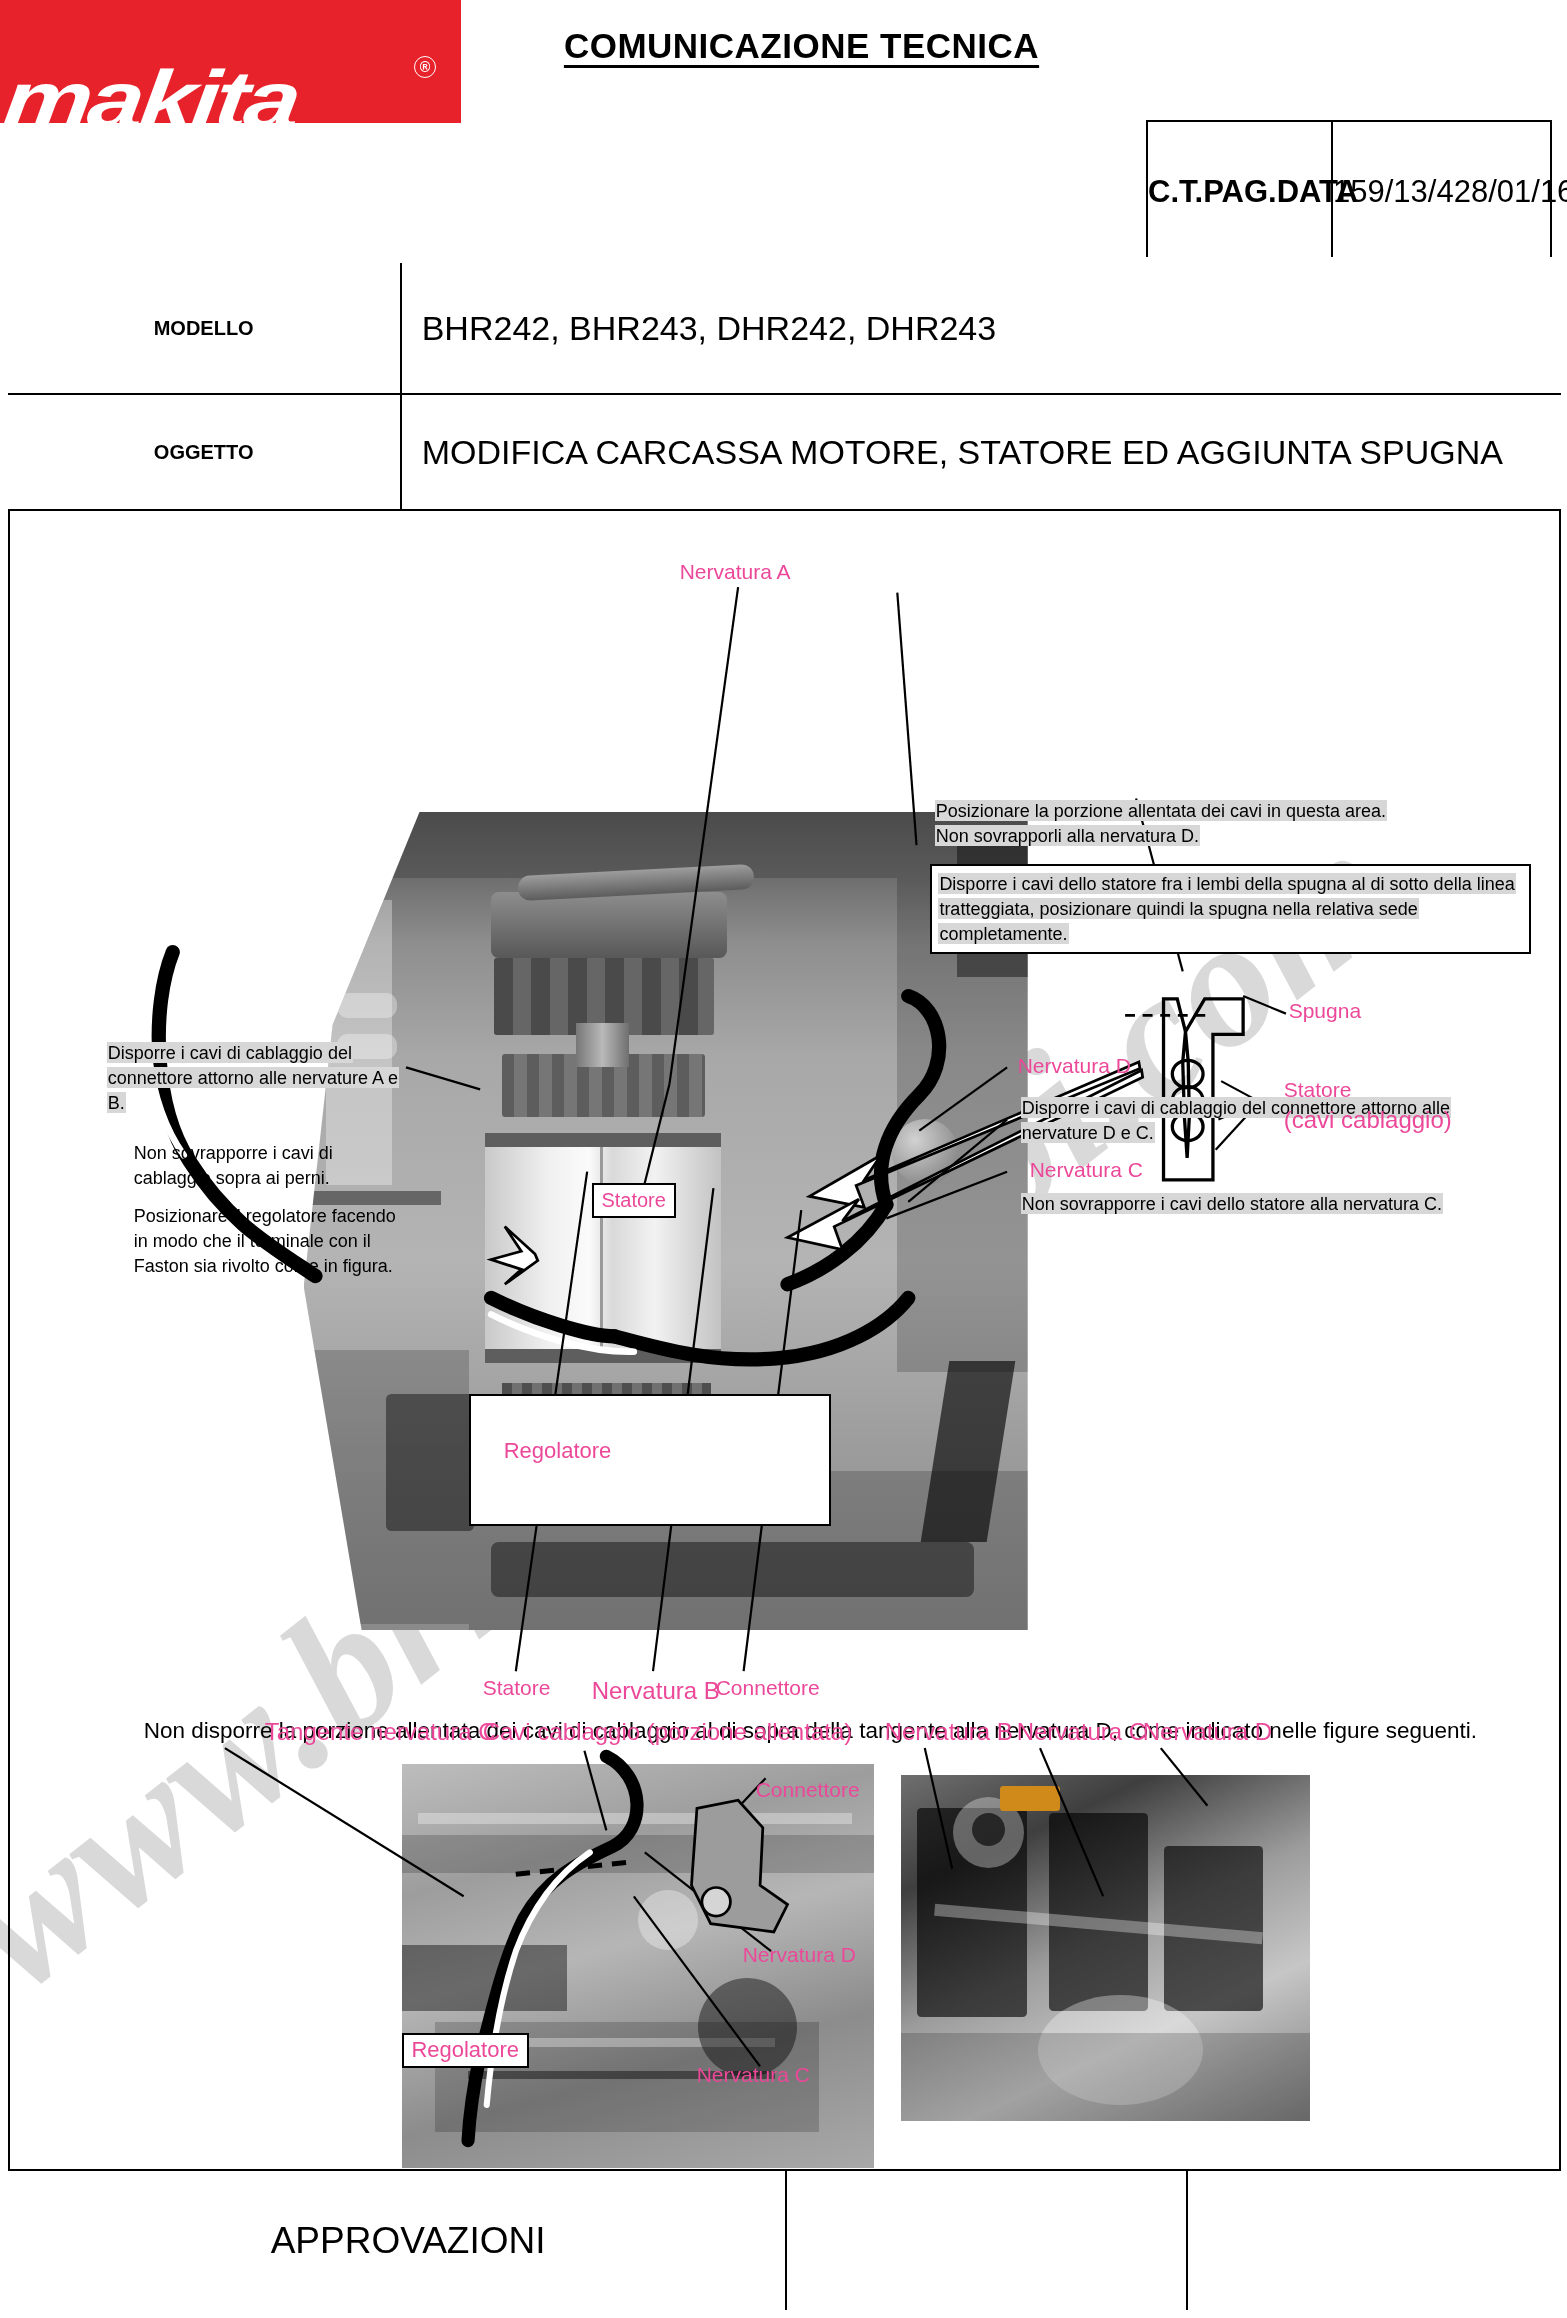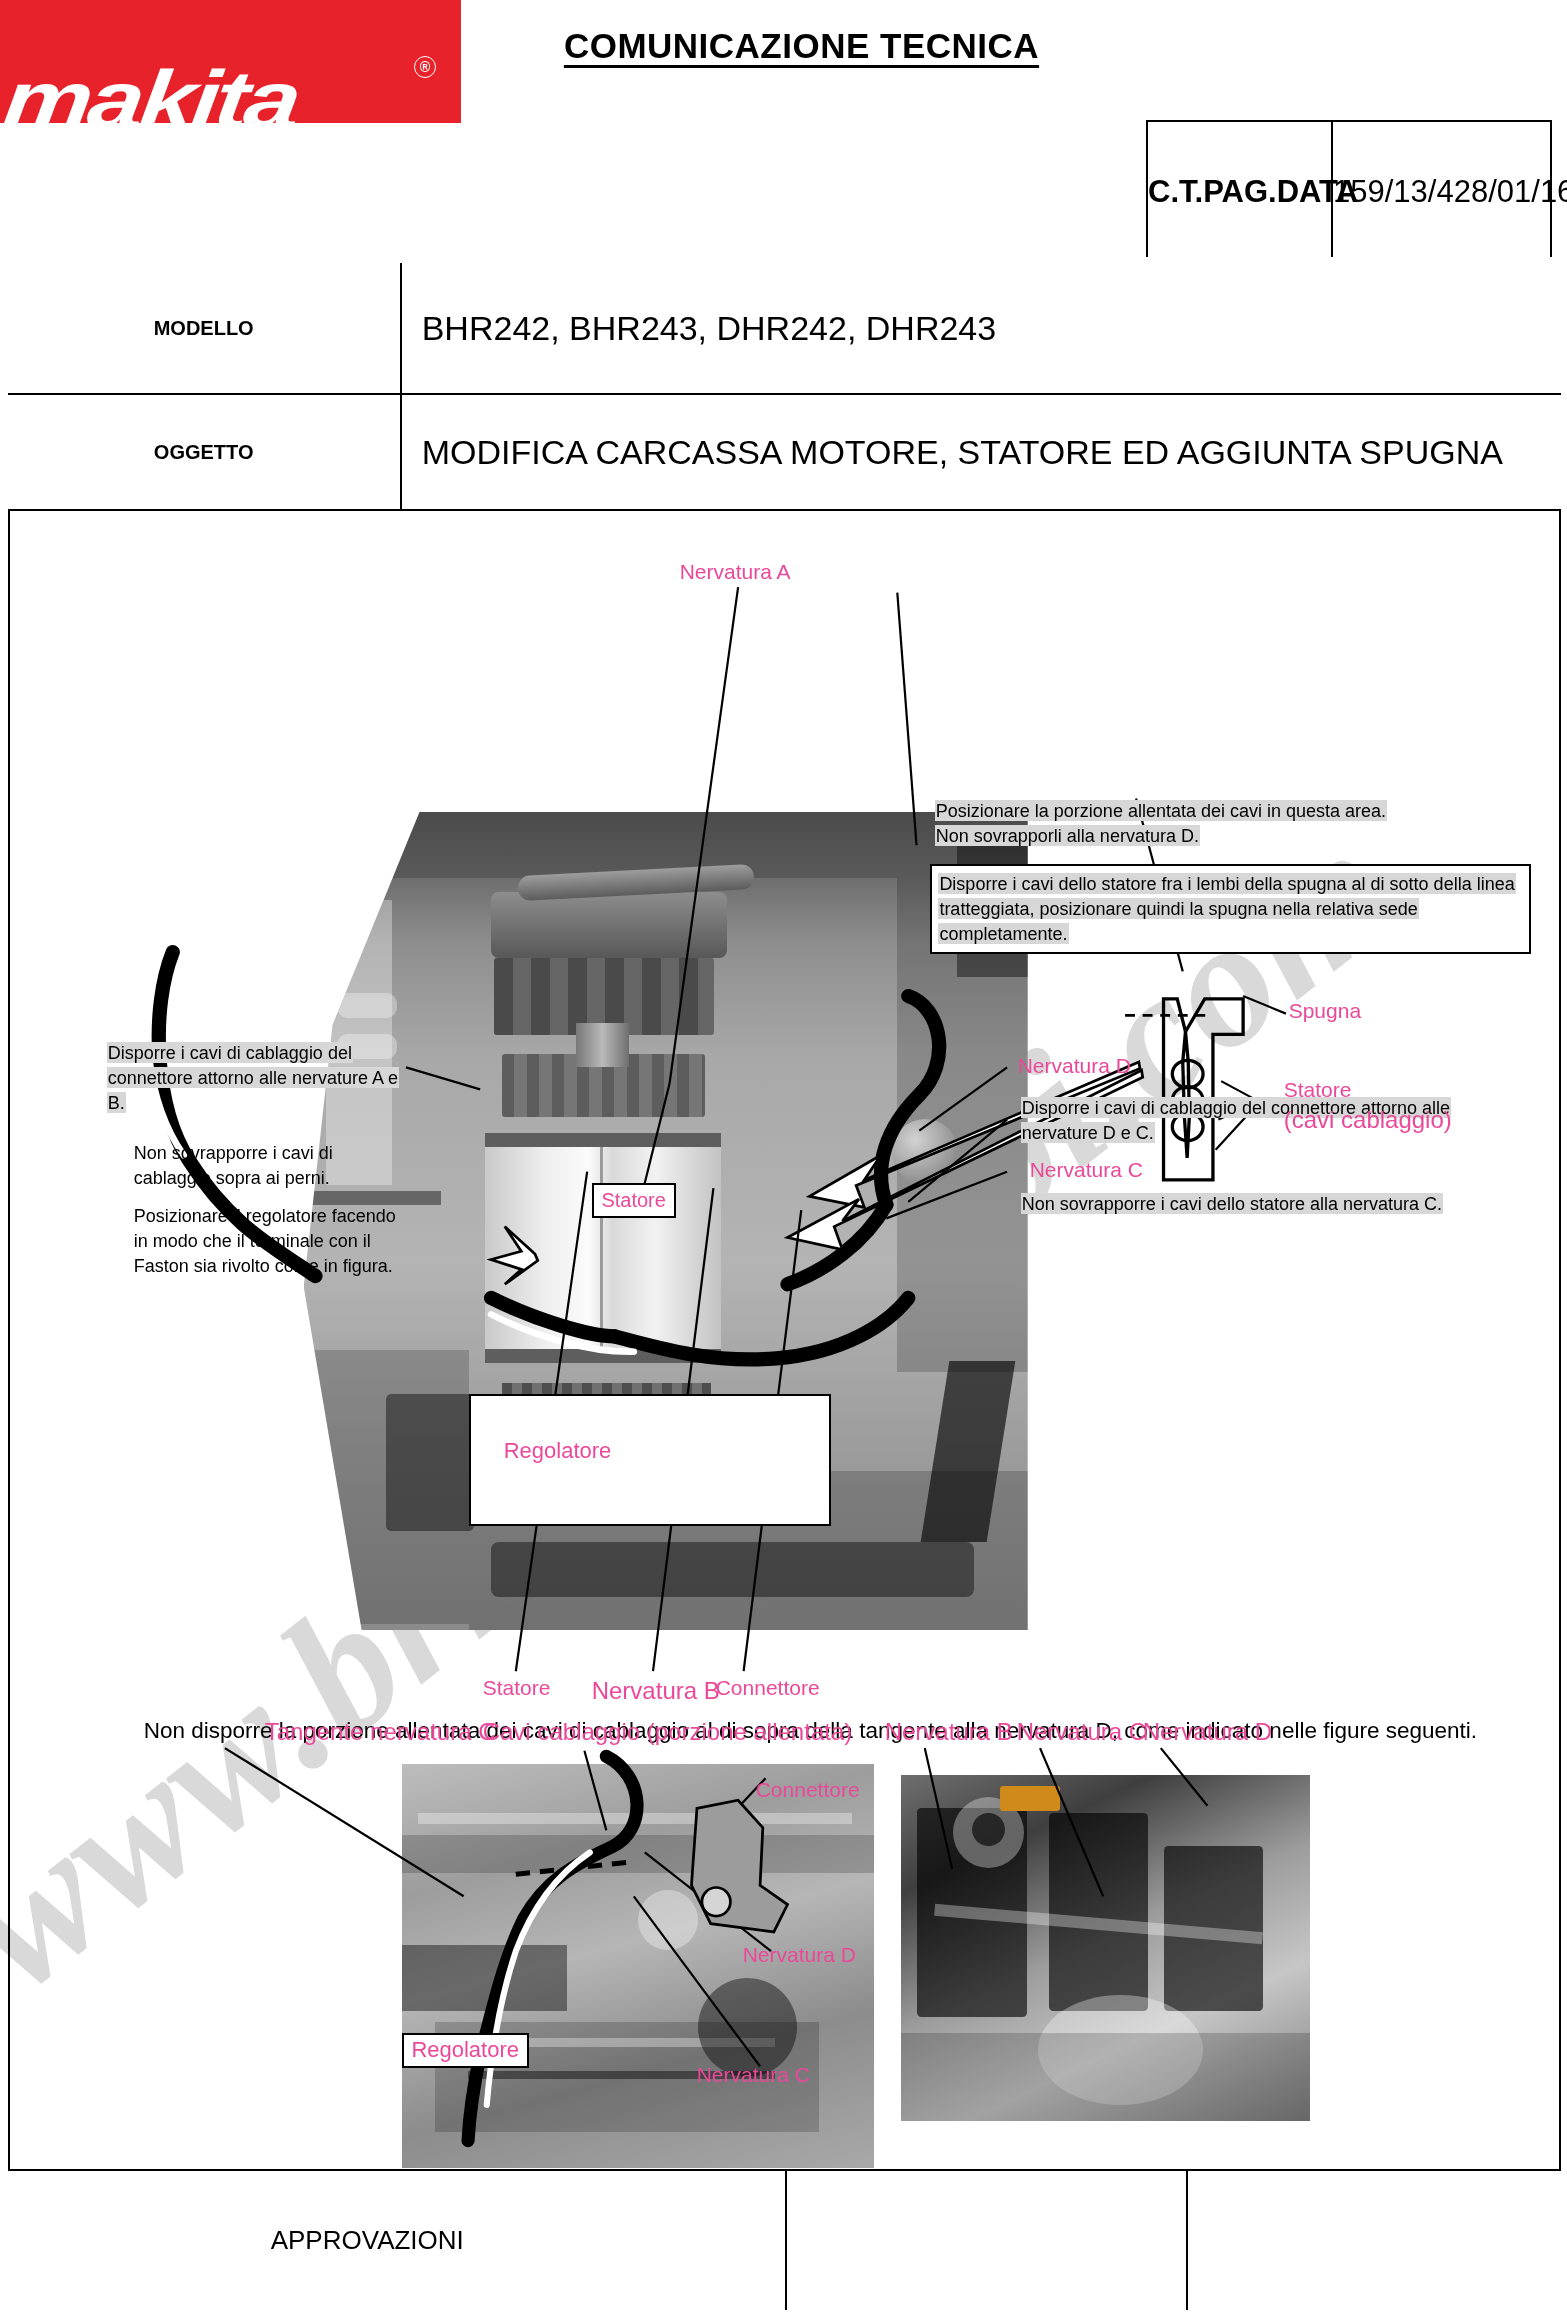--- a/index.html
+++ b/index.html
@@ -101,21 +101,21 @@
 
   
   .appro-row{
     position:absolute; left:7.7px; top:2169px; width:1553px; height:141px;
     border-top:2.7px solid #000; display:flex; z-index:20; background:#fff;
   }
   .appro-c1{ width:779px; border-right:2.2px solid #000; display:flex; align-items:center; }
   .appro-c2{ width:401px; border-right:2.2px solid #000; }
   .appro-c3{ flex:1; }
   .appro-label{
-    padding-left:263px; font-size:26px; letter-spacing:0px;
+    padding-left:263px; font-size:37px; letter-spacing:0px;
   }
 
   
   .diagram{
     position:absolute; left:7.7px; top:513px; width:1553px; height:1655px;
     z-index:15; overflow:hidden;
   }
 
   
   .photo-main{

